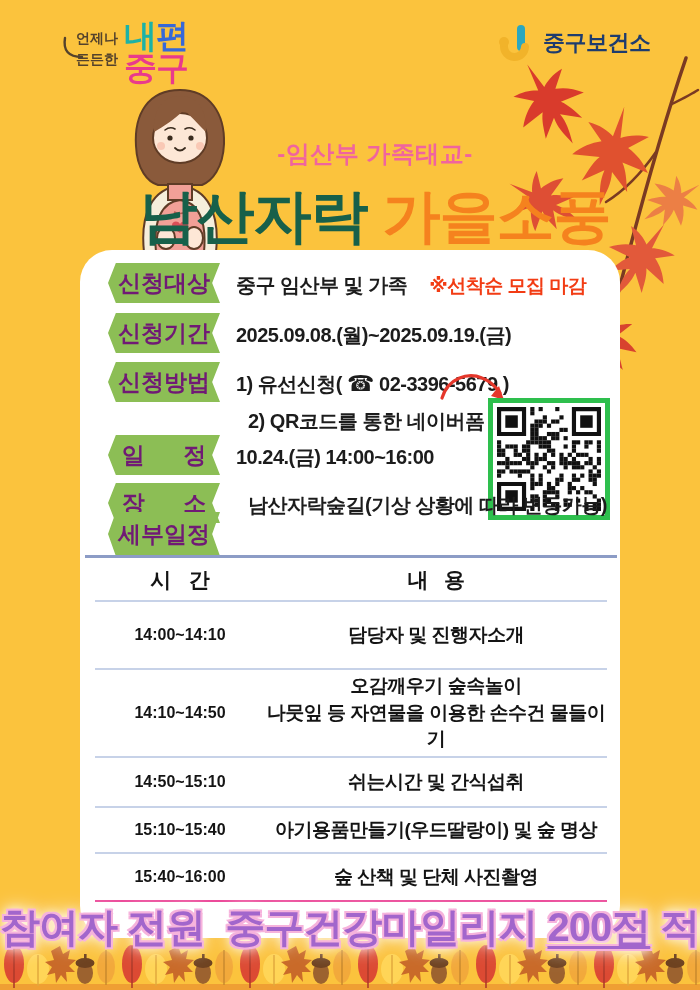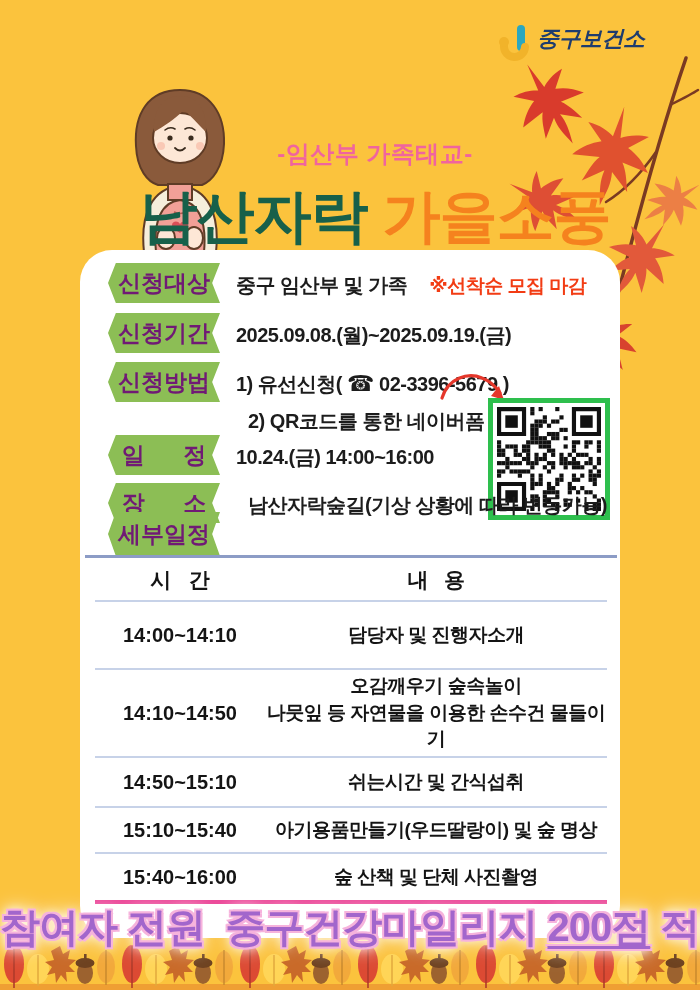--- a/index.html
+++ b/index.html
@@ -5,21 +5,21 @@
   html,body{margin:0;padding:0;background:#888;}
   .poster{position:relative;width:700px;height:990px;margin:0 auto;background:#FBC33D;
     overflow:hidden;font-family:"Liberation Sans","DejaVu Sans",sans-serif;}
 
   
   .logo-left{position:absolute;left:76px;top:20px;display:flex;align-items:flex-start;gap:6px;}
   .ll-small{position:relative;padding-top:8px;text-align:right;font-size:14px;font-weight:800;color:#54422C;line-height:1.5;}
   .ll-swoosh{position:absolute;left:-14px;top:16px;}
   .ll-big{font-size:33px;font-weight:900;line-height:0.98;letter-spacing:-1px;}
   .w-nae{color:#1CB2A6}.w-pyeon{color:#3668D8}.w-jung{color:#E93A8C}
-  .logo-right{position:absolute;left:498px;top:24px;display:flex;gap:7px;font-style:italic;}
+  .logo-right{position:absolute;left:498px;top:24px;display:flex;align-items:center;gap:13px;}
   .logo-right .org{font-size:22px;font-weight:700;color:#1E3C6E;letter-spacing:-0.5px;}
 
   
   .title-wrap{position:absolute;left:50px;right:0;top:106px;text-align:center;margin-top:32px;}
   .subtitle{font-size:24px;font-weight:900;color:#F0649E;letter-spacing:0.5px;}
   .main-line{margin-top:8px;font-size:58px;font-weight:900;letter-spacing:-1px;}
   .t-green{color:#17604A}.t-orange{color:#F5821E}
   .second-line{margin-top:6px;font-size:43px;font-weight:900;color:#6d28d9;letter-spacing:1px;}
 
   .woman{position:absolute;left:104px;top:80px;}
@@ -34,42 +34,55 @@
   .row-text{position:absolute;font-size:20px;font-weight:600;color:#1C1C1C;letter-spacing:-0.5px;white-space:nowrap;}
   .note-red{color:#F23C14;font-weight:800;font-size:19px;margin-left:22px;}
   .phone{font-size:22px;font-weight:400;}
   .navy-line{position:absolute;left:85px;top:555px;width:532px;height:3px;background:#8C9CC6;}
 
   .qr-box{position:absolute;left:488px;top:398px;width:122px;height:122px;background:#fff;
     border:5px solid #2EBF4D;box-sizing:border-box;display:flex;align-items:center;justify-content:center;}
   .arrow-svg{position:absolute;left:438px;top:366px;}
 
   
-  .table{position:absolute;left:95px;top:560px;width:512px;border-bottom:4px solid #ec4899;}
+  .table{position:absolute;left:95px;top:560px;width:512px;border-bottom:2px solid #ec4899;}
   .t-row{display:flex;align-items:center;border-top:2px solid #C7D2E8;}
   .t-row.head{border-top:none;height:40px;}
-  .t-time{width:170px;text-align:center;font-size:20px;font-weight:600;color:#141414;letter-spacing:0;}
+  .t-time{width:170px;text-align:center;font-size:16px;font-weight:600;color:#141414;letter-spacing:0;}
   .t-content{flex:1;text-align:center;font-size:19px;font-weight:700;color:#141414;line-height:1.4;letter-spacing:-0.5px;}
   .t-row.head .t-time,.t-row.head .t-content{font-weight:800;font-size:21px;white-space:pre;}
   .t-content span{display:block;}
 
   
   .banner{position:absolute;left:0;right:0;top:900px;text-align:center;font-size:40px;font-weight:900;
     color:#A266CC;letter-spacing:-1px;white-space:pre;z-index:6;
     text-shadow:-2px -2px 0 #F6B3DC,2px -2px 0 #F6B3DC,-2px 2px 0 #F6B3DC,2px 2px 0 #F6B3DC,
       0 0 10px #FFFFFF,0 0 16px #FFFFFF,0 0 22px #FFFFFF;}
   .banner .points{text-decoration:underline;text-decoration-thickness:3px;text-underline-offset:5px;}
 
   .leaf-strip{position:absolute;left:0;bottom:0;z-index:5;}
 </style>
 </head>
 <body>
 
 <div class="poster">
 
+  <div class="logo-left">
+    <div class="ll-small">
+      <svg class="ll-swoosh" width="22" height="26" viewBox="0 0 22 26">
+        <path d="M3,2 C1,14 6,21 20,21" fill="none" stroke="#54422C" stroke-width="2.4" stroke-linecap="round"></path>
+      </svg>
+      <span>언제나</span><br>
+      <span>든든한</span>
+    </div>
+    <div class="ll-big">
+      <span class="w-nae">내</span><span class="w-pyeon">편</span><br>
+      <span class="w-jung">중구</span>
+    </div>
+  </div>
 
   <div class="logo-right">
     <svg width="32" height="38" viewBox="0 0 32 38">
       <rect x="19" y="1" width="8" height="26" rx="4" fill="#2AA7C0"></rect>
       <path d="M6,22 a 10.5 10.5 0 0 0 21 1" fill="none" stroke="#F1B32A" stroke-width="8" stroke-linecap="round"></path>
       <circle cx="6" cy="18" r="5" fill="#F1B32A"></circle>
     </svg>
     <span class="org">중구보건소</span>
   </div>
 

